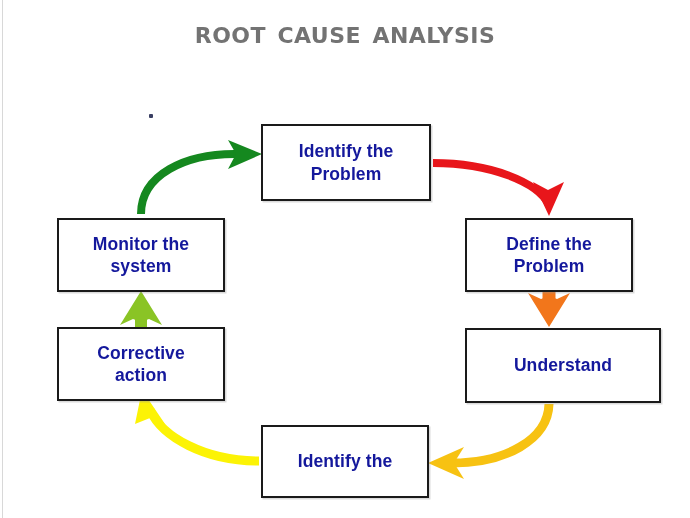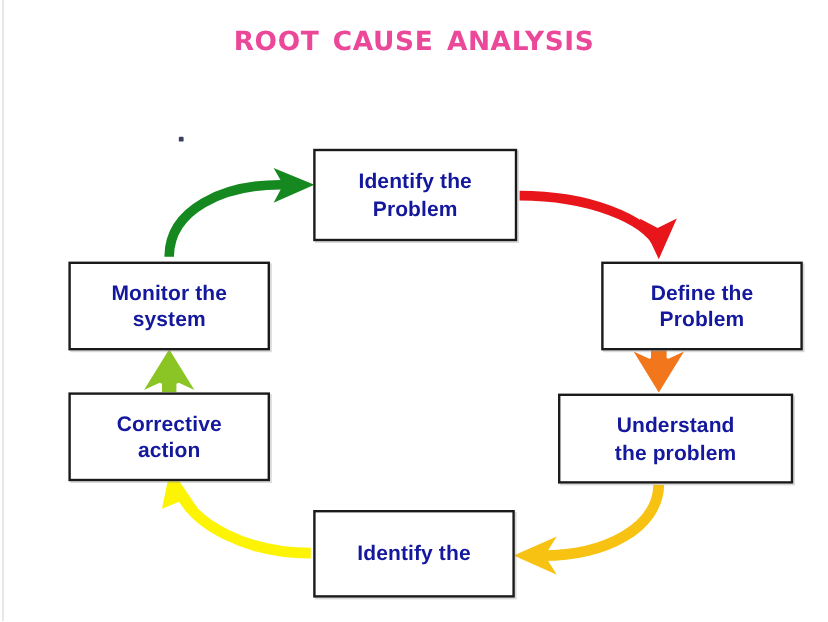--- a/index.html
+++ b/index.html
@@ -26,21 +26,21 @@
     width: 1px;
     height: 518px;
     background: #d8d8d8;
   }
   .title {
     position: absolute;
     left: 0;
     top: 14px;
     width: 690px;
     text-align: center;
-    color: #ec4899;
+    color: #737373;
     font-weight: bold;
     font-family: "DejaVu Sans", "Liberation Sans", sans-serif;
     font-size: 31px;
     letter-spacing: 0.5px;
     font-variant: small-caps;
     text-transform: lowercase;
   }
   .title::first-letter { font-size: 31px; }
 
   .node {
@@ -56,21 +56,21 @@
     font-weight: bold;
     font-size: 17.5px;
     line-height: 1.28;
     letter-spacing: 0.1px;
     box-shadow: 1.5px 1.5px 0px rgba(150,150,150,0.35);
     font-family: Liberation Sans, sans-serif;
   }
   .node span { display: block; padding: 0 6px; }
 
   #node-identify-problem   { left: 261px; top: 124px; width: 170px; height: 77px; }
-  #node-define-problem     { left: 465px; top: 218px; width: 168px; height: 74px; margin-left: 36px; }
+  #node-define-problem     { left: 465px; top: 218px; width: 168px; height: 74px; }
   #node-understand-problem { left: 465px; top: 328px; width: 196px; height: 75px; }
   #node-identify-root      { left: 261px; top: 425px; width: 168px; height: 73px; }
   #node-corrective-action  { left: 57px;  top: 327px; width: 168px; height: 74px; }
   #node-monitor-system     { left: 57px;  top: 218px; width: 168px; height: 74px; }
 
   svg.arrows {
     position: absolute;
     left: 0; top: 0;
     width: 690px;
     height: 518px;
@@ -140,21 +140,20 @@
   <div class="node" id="node-define-problem">
     <div>
       <span>Define the</span>
       <span>Problem</span>
     </div>
   </div>
 
   <div class="node" id="node-understand-problem">
     <div>
       <span>Understand</span>
-      <span>the problem</span>
     </div>
   </div>
 
   <div class="node" id="node-identify-root">
     <div>
       <span>Identify the</span>
     </div>
   </div>
 
   <div class="node" id="node-corrective-action">

